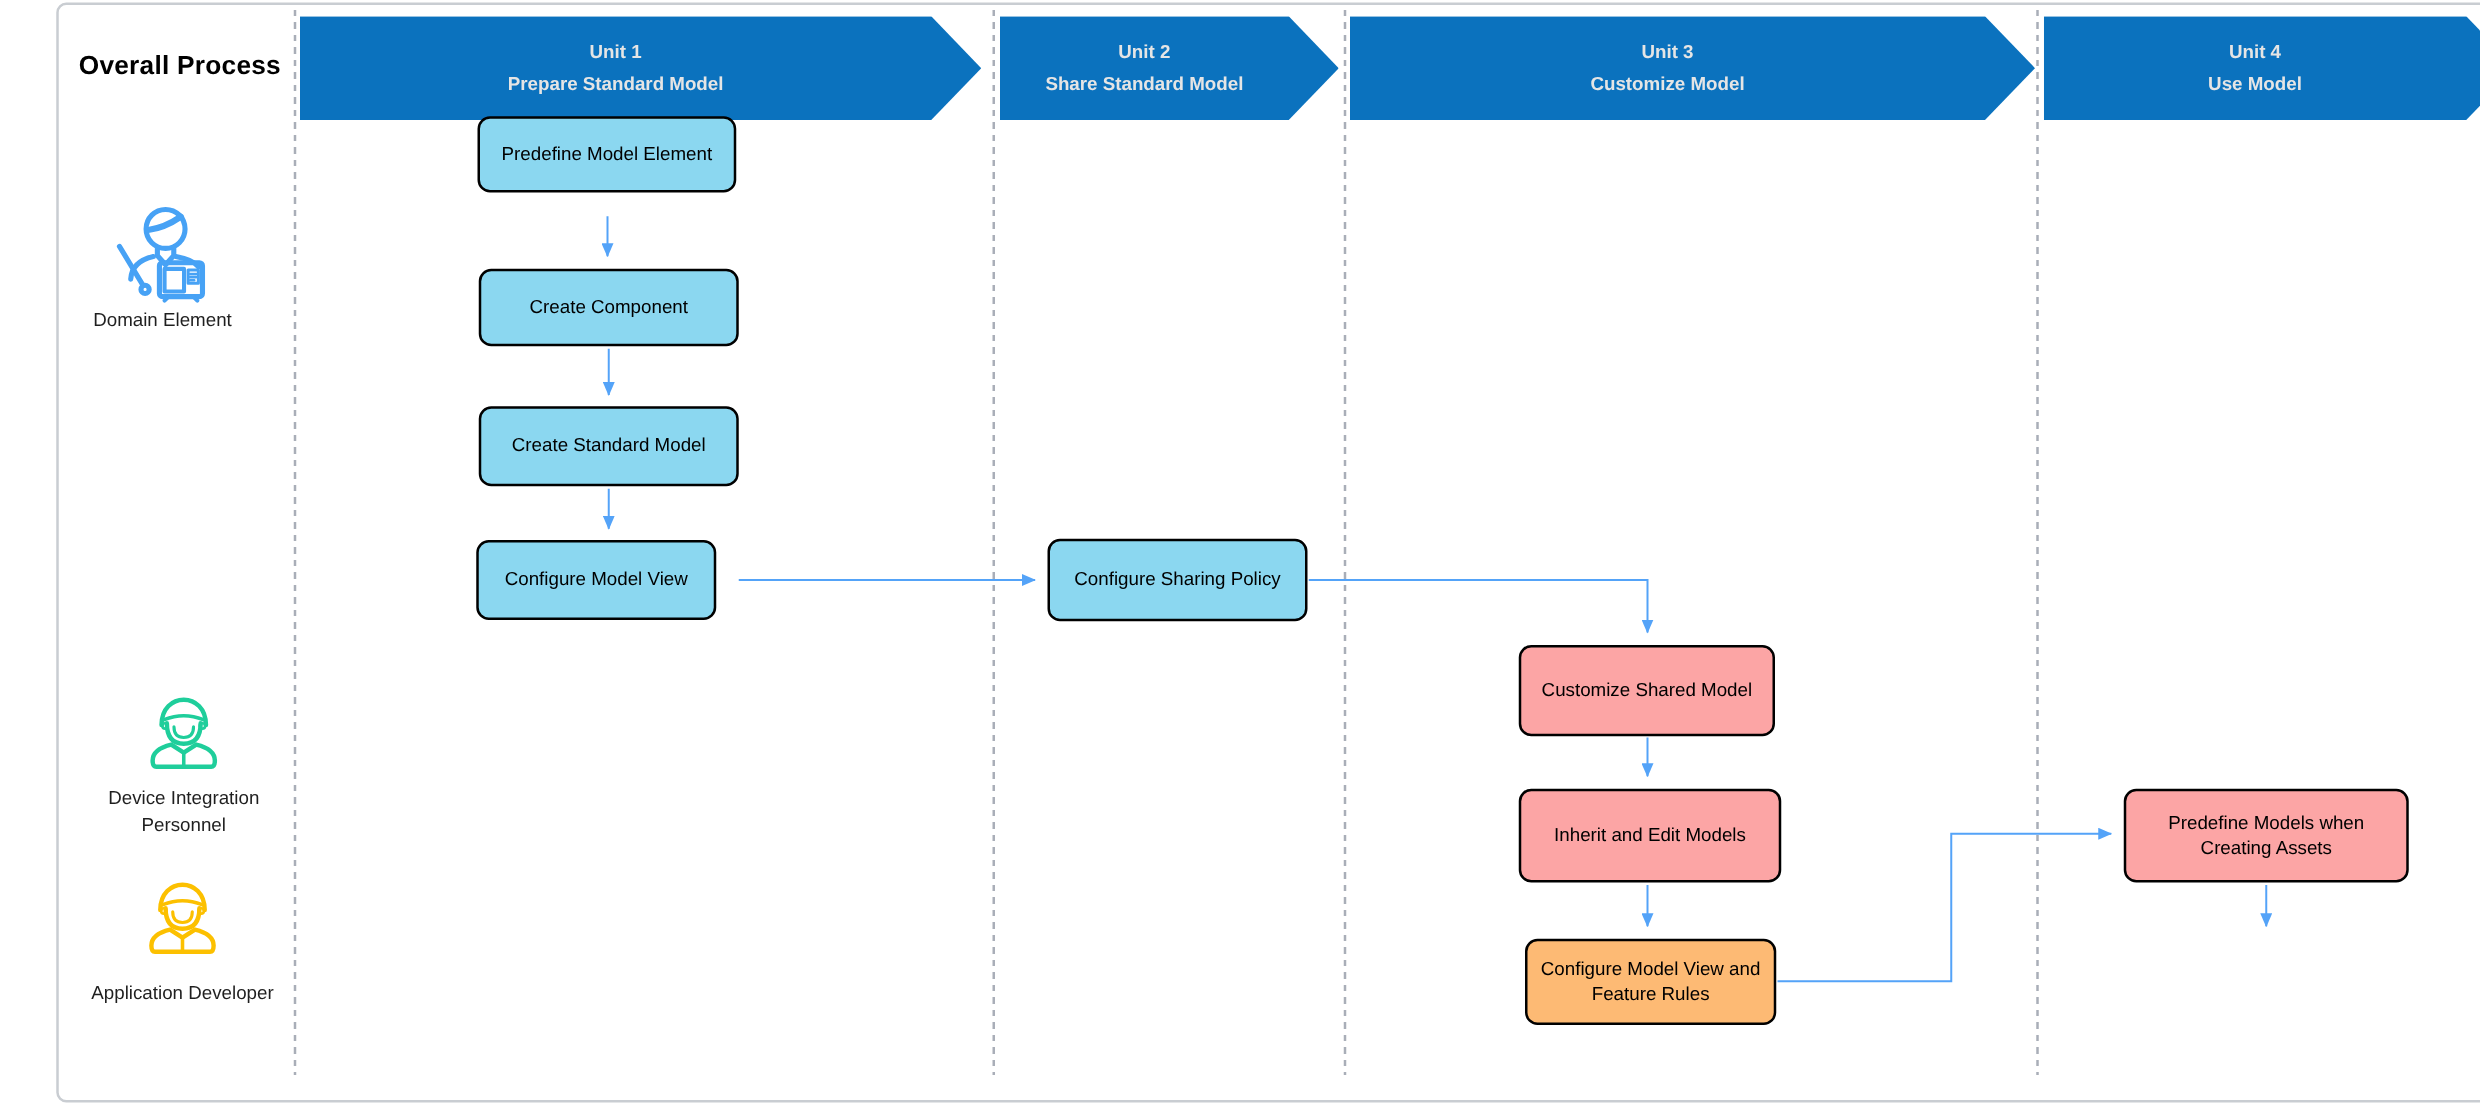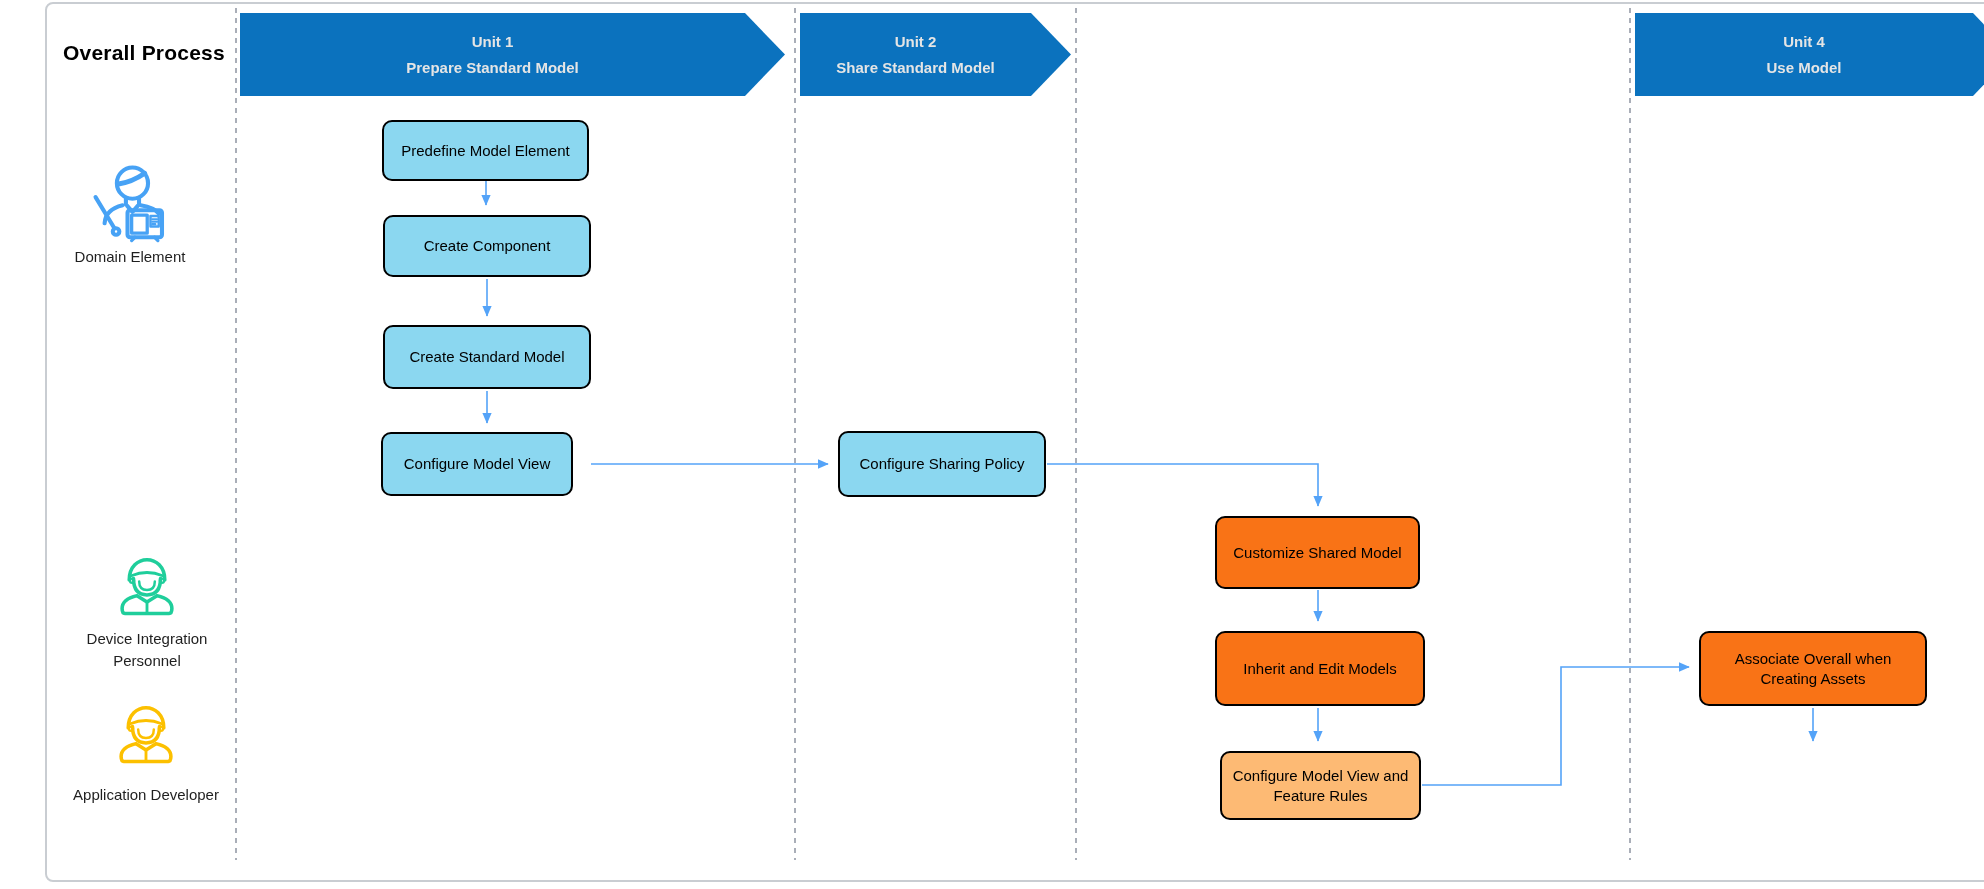--- a/index.html
+++ b/index.html
@@ -11,21 +11,21 @@
        background:repeating-linear-gradient(to bottom,#A9AEB8 0 5px,transparent 5px 10px);}
   .banner{position:absolute;top:13px;height:83px;background:#0B72BE;color:#e5e5e5;
           display:flex;flex-direction:column;align-items:center;justify-content:center;gap:9px;
           font-size:15px;font-weight:bold;
           clip-path:polygon(0 0, calc(100% - 40px) 0, 100% 50%, calc(100% - 40px) 100%, 0 100%);}
   .banner .bline{white-space:nowrap;padding-right:40px;}
   .node{position:absolute;box-sizing:border-box;border:2px solid #000;border-radius:10px;
         display:flex;align-items:center;justify-content:center;text-align:center;
         font-size:15px;line-height:1.3;color:#000;padding:2px 10px;}
   .node.blue{background:#8BD7F0;}
-  .node.green{background:#f97316;border-radius:10px;}
+  .node.green{background:#fca5a5;border-radius:10px;}
   .node.yellow{background:#fdba74;}
   .edges{position:absolute;left:0;top:0;}
   .persona{position:absolute;display:flex;flex-direction:column;align-items:center;}
   .plabel{font-size:15px;color:#1f1f1f;text-align:center;line-height:1.45;}
 </style>
 </head>
 <body>
 
 <div class="canvas">
 
@@ -36,20 +36,24 @@
   <div class="sep" style="left:1032px"></div>
   <div class="sep" style="left:1586px"></div>
 
   <div class="banner" style="left:197px;width:545px">
     <div class="bline">Unit 1</div>
     <div class="bline">Prepare Standard Model</div>
   </div>
   <div class="banner" style="left:757px;width:271px">
     <div class="bline">Unit 2</div>
     <div class="bline">Share Standard Model</div>
+  </div>
+  <div class="banner" style="left:1037px;width:548px">
+    <div class="bline">Unit 3</div>
+    <div class="bline">Customize Model</div>
   </div>
   <div class="banner" style="left:1592px;width:378px">
     <div class="bline">Unit 4</div>
     <div class="bline">Use Model</div>
   </div>
 
   <div class="persona" style="left:8px;top:158px;width:158px">
     <svg width="82" height="88" viewBox="0 0 100 100" fill="none" stroke="#47A2F5" stroke-width="5" stroke-linecap="round" stroke-linejoin="round">
       <circle cx="53" cy="27" r="19"></circle>
       <path d="M36,28 Q52,26 68,15" stroke-width="6"></path>
@@ -107,24 +111,24 @@
       <polyline points="444,391 444,423" marker-end="url(#arw)"></polyline>
       <polyline points="548,464 785,464" marker-end="url(#arw)"></polyline>
       <polyline points="1004,464 1275,464 1275,506" marker-end="url(#arw)"></polyline>
       <polyline points="1275,590 1275,621" marker-end="url(#arw)"></polyline>
       <polyline points="1275,708 1275,741" marker-end="url(#arw)"></polyline>
       <polyline points="1379,785 1518,785 1518,667 1646,667" marker-end="url(#arw)"></polyline>
       <polyline points="1770,708 1770,741" marker-end="url(#arw)"></polyline>
     </g>
   </svg>
 
-  <div class="node blue" style="left:339px;top:120px;width:207px;height:61px">Predefine Model Element</div>
+  <div class="node blue" style="left:339px;top:93px;width:207px;height:61px">Predefine Model Element</div>
   <div class="node blue" style="left:340px;top:215px;width:208px;height:62px">Create Component</div>
   <div class="node blue" style="left:340px;top:325px;width:208px;height:64px">Create Standard Model</div>
   <div class="node blue" style="left:338px;top:432px;width:192px;height:64px">Configure Model View</div>
   <div class="node blue" style="left:795px;top:431px;width:208px;height:66px">Configure Sharing Policy</div>
   <div class="node green" style="left:1172px;top:516px;width:205px;height:73px">Customize Shared Model</div>
   <div class="node green" style="left:1172px;top:631px;width:210px;height:75px">Inherit and Edit Models</div>
   <div class="node yellow" style="left:1177px;top:751px;width:201px;height:69px">Configure Model View and Feature Rules</div>
-  <div class="node green" style="left:1656px;top:631px;width:228px;height:75px">Associate Overall when Creating Assets</div>
+  <div class="node green" style="left:1656px;top:631px;width:228px;height:75px">Predefine Models when Creating Assets</div>
 
   <div class="frame"></div>
 </div>
 
 </body></html>

